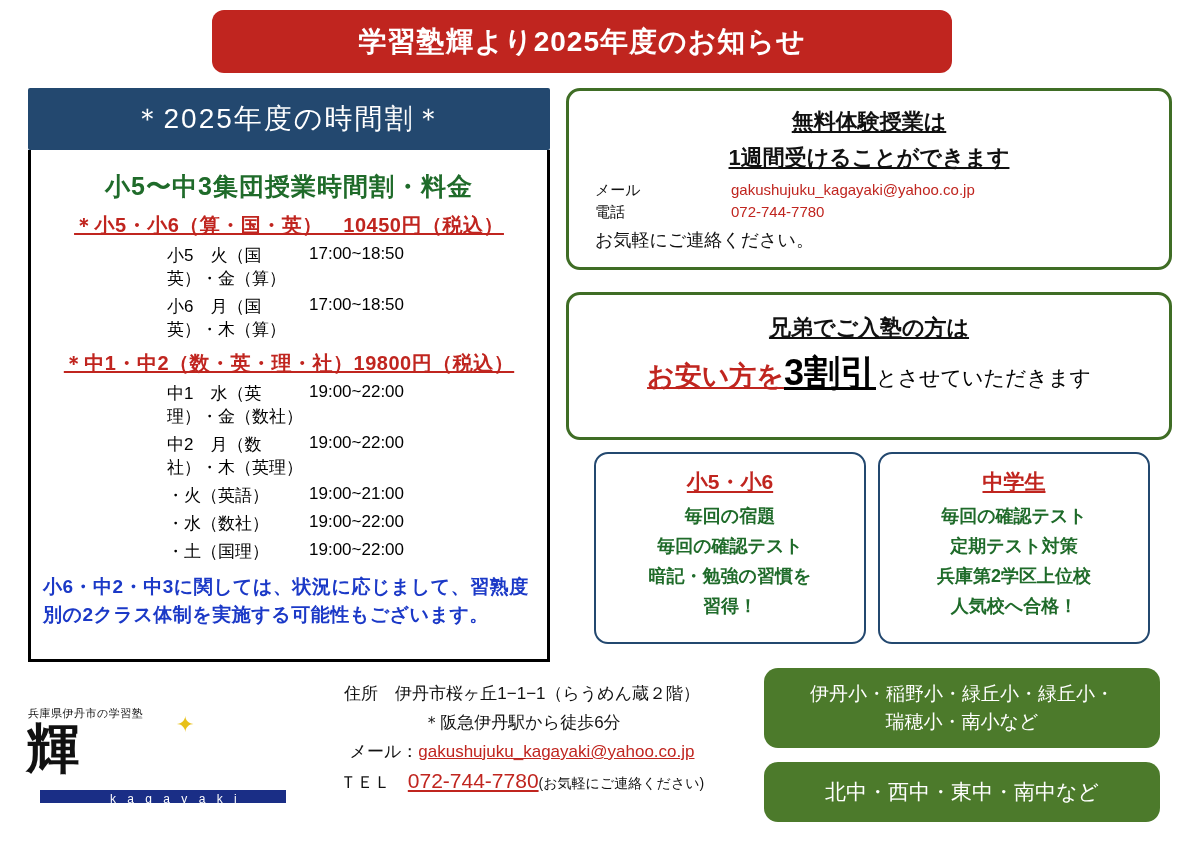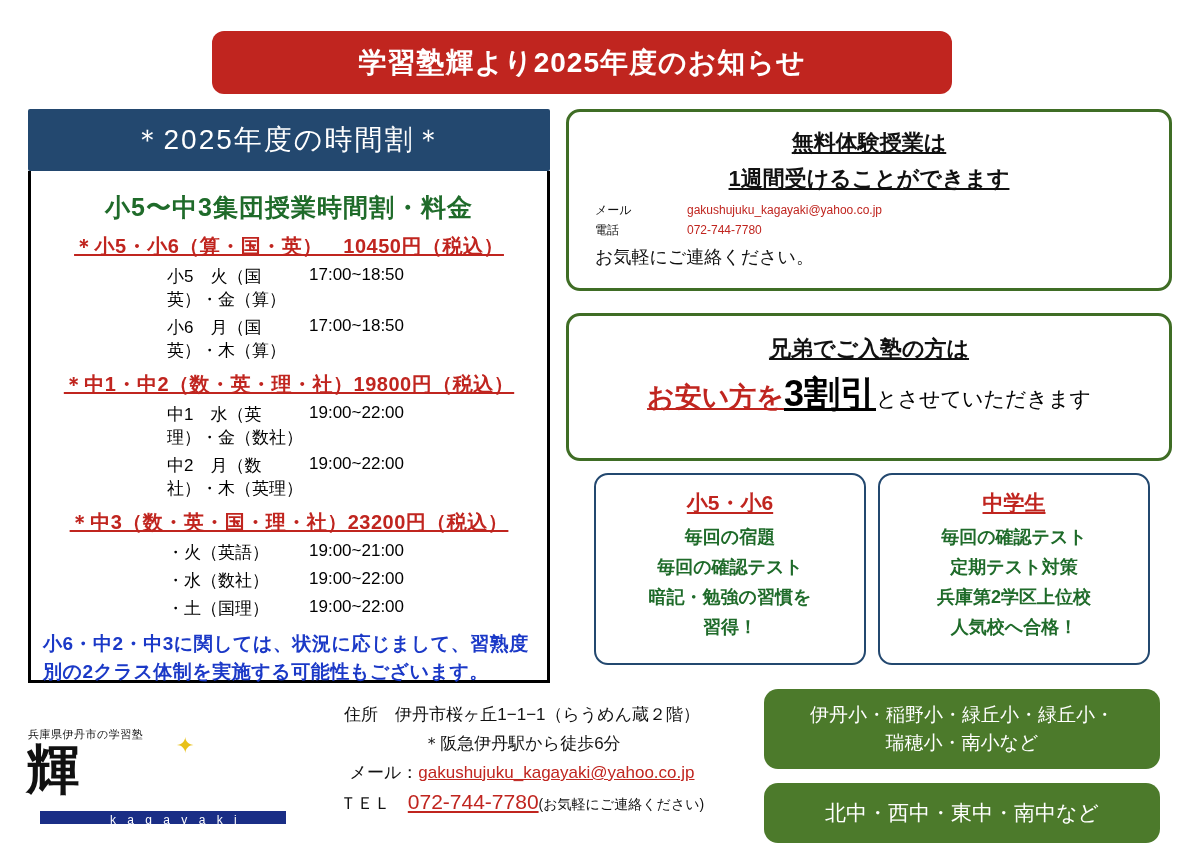--- a/index.html
+++ b/index.html
@@ -4,21 +4,21 @@
 <style>
   html,body{margin:0;padding:0;}
   body{
     width:1200px;height:847px;
     background:#ffffff;
     font-family:"Liberation Sans","DejaVu Sans",sans-serif;
     position:relative;
     overflow:hidden;
     color:#111;
   }
-  .page{position:relative;width:1200px;height:727px;margin-top:21px;}
+  .page{position:relative;width:1200px;height:727px;}
 
   
   .banner{
     position:absolute;left:212px;top:10px;width:740px;height:63px;
     background:#c0251f;border-radius:12px;
     display:flex;align-items:center;justify-content:center;
   }
   .banner-text{
     color:#ffffff;font-size:28px;font-weight:bold;letter-spacing:1px;
   }
@@ -64,21 +64,21 @@
 
   #trial-box{left:566px;top:88px;width:606px;height:182px;padding:12px 16px;}
   .trial-title{
     text-align:center;font-size:22px;font-weight:bold;text-decoration:underline;
     margin:4px 0 2px 0;
   }
   .trial-title2{
     text-align:center;font-size:22px;font-weight:bold;text-decoration:underline;
     margin:6px 0 8px 0;
   }
-  .contact-row{display:flex;font-size:12px;margin:3px 0 0 10px;align-items:baseline;}
+  .contact-row{display:flex;font-size:15px;margin:3px 0 0 10px;align-items:baseline;gap:44px;}
   .contact-label{width:92px;}
   .contact-val{color:#c0251f;}
   .contact-foot{font-size:18px;margin:6px 0 0 10px;}
 
   #sibling-box{left:566px;top:292px;width:606px;height:148px;padding:10px 12px;}
   .sib-title{
     text-align:center;font-size:22px;font-weight:bold;text-decoration:underline;margin:8px 0 4px 0;
   }
   .sib-main{
     text-align:center;margin-top:6px;white-space:nowrap;
@@ -158,21 +158,20 @@
       <div class="course-line">＊中1・中2（数・英・理・社）19800円（税込）</div>
       <div class="detail-row">
         <span class="d-left">中1　水（英理）・金（数社）</span>
         <span class="d-right">19:00~22:00</span>
       </div>
       <div class="detail-row">
         <span class="d-left">中2　月（数社）・木（英理）</span>
         <span class="d-right">19:00~22:00</span>
       </div>
 
-      <div class="course-line">＊中3（数・英・国・理・社）23200円（税込）</div>
       <div class="detail-row">
         <span class="d-left">・火（英語）</span>
         <span class="d-right">19:00~21:00</span>
       </div>
       <div class="detail-row">
         <span class="d-left">・水（数社）</span>
         <span class="d-right">19:00~22:00</span>
       </div>
       <div class="detail-row">
         <span class="d-left">・土（国理）</span>

